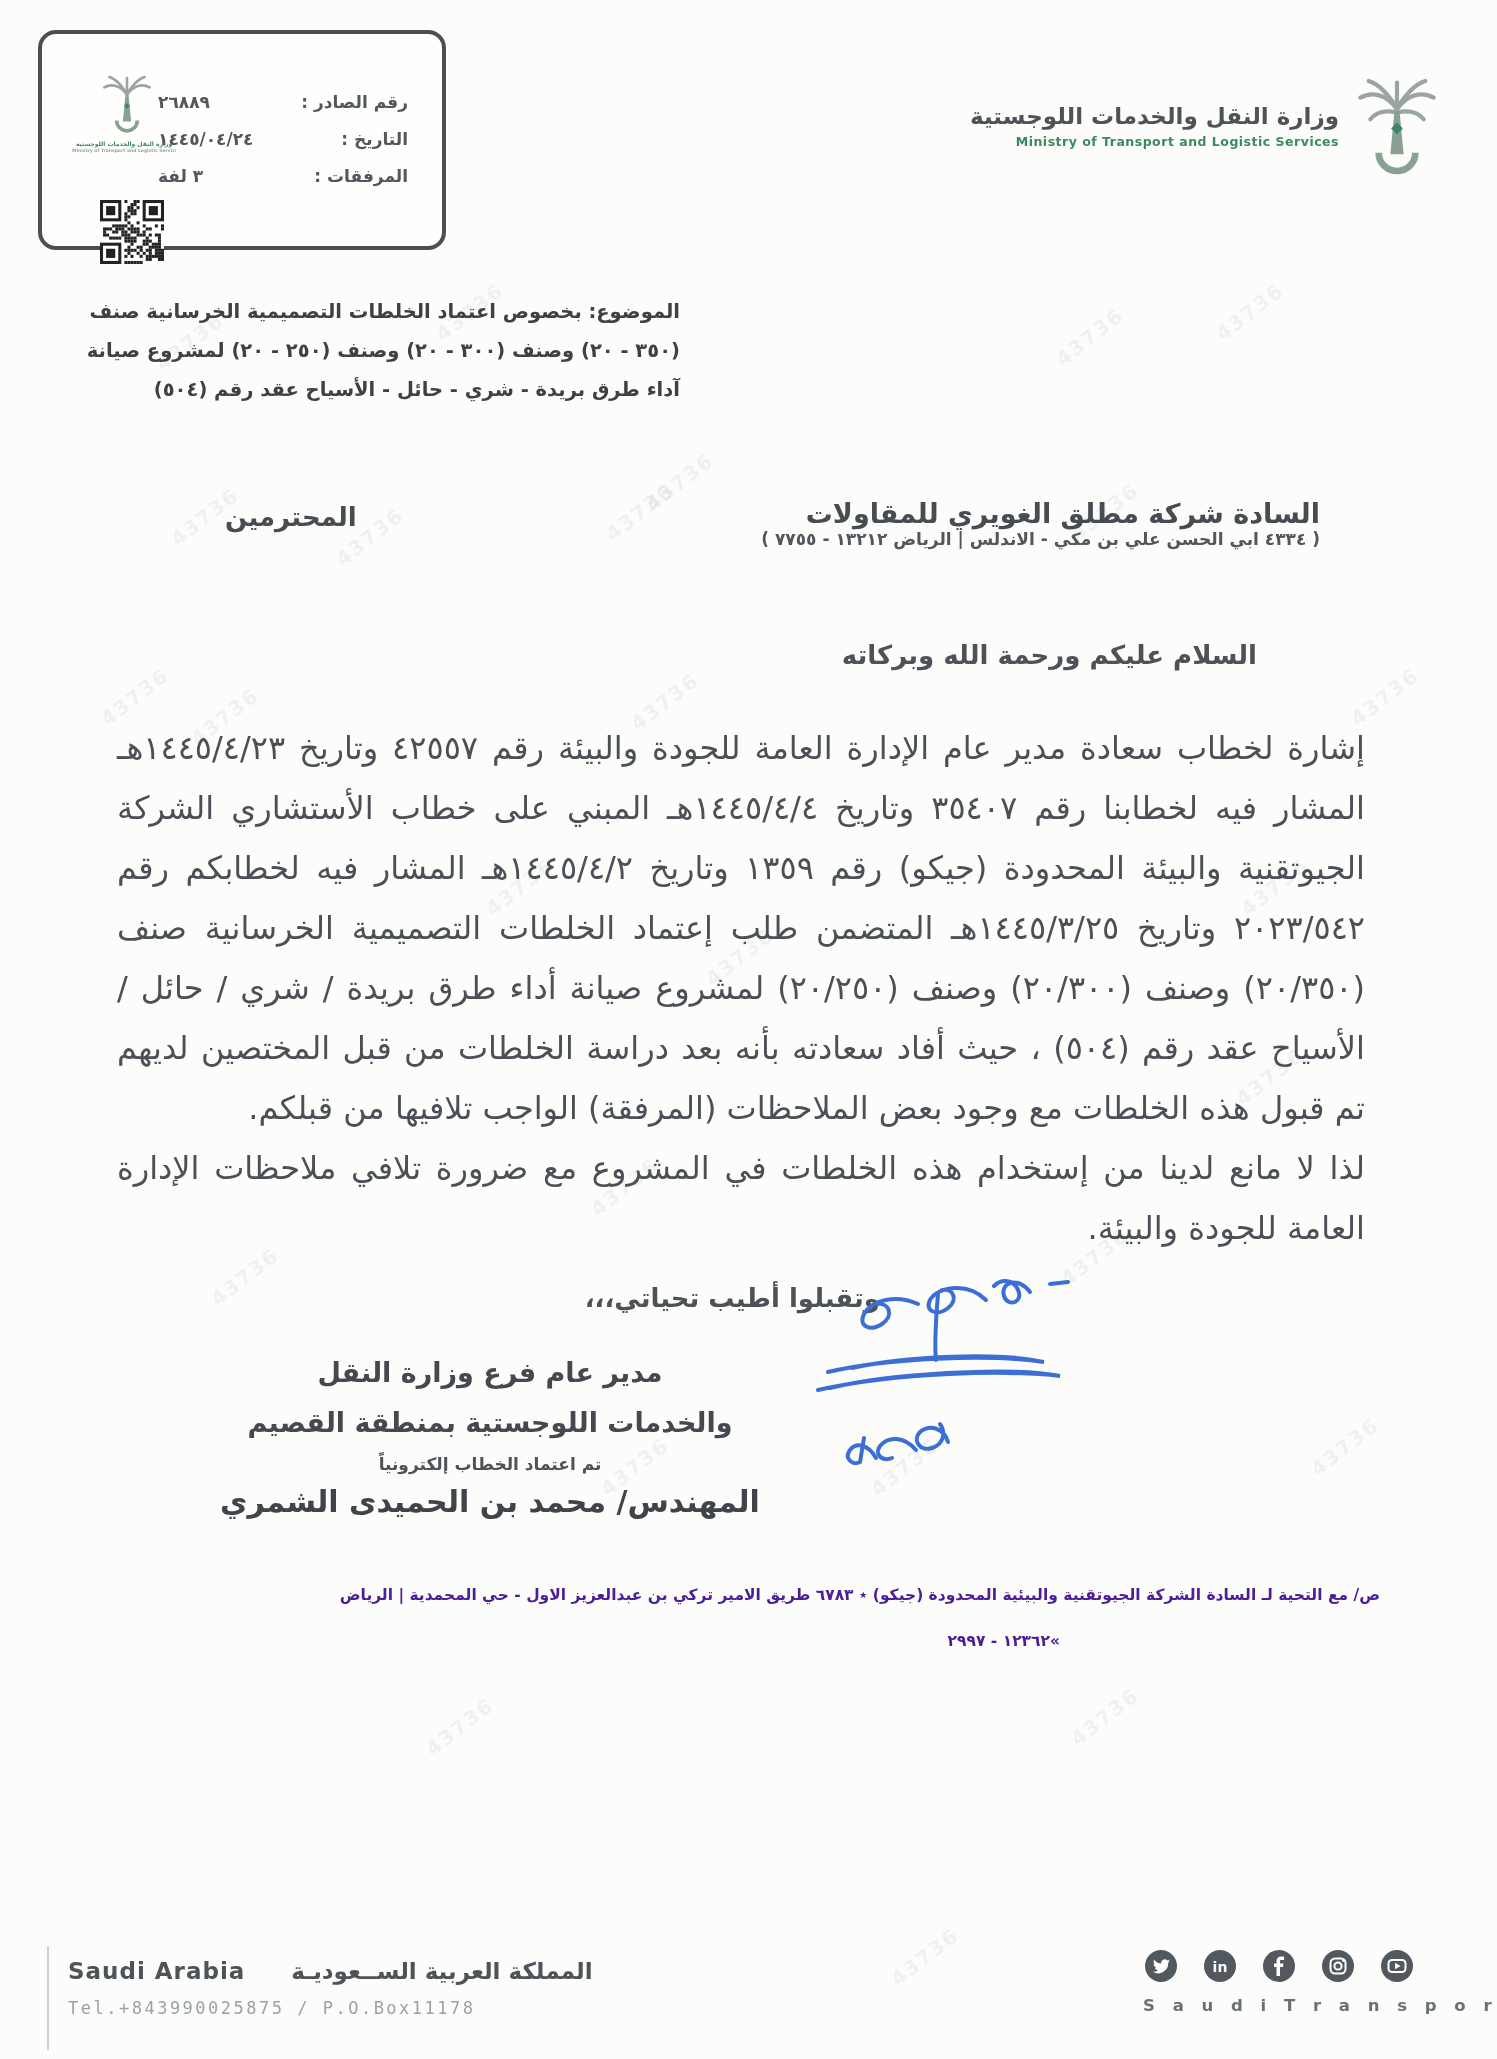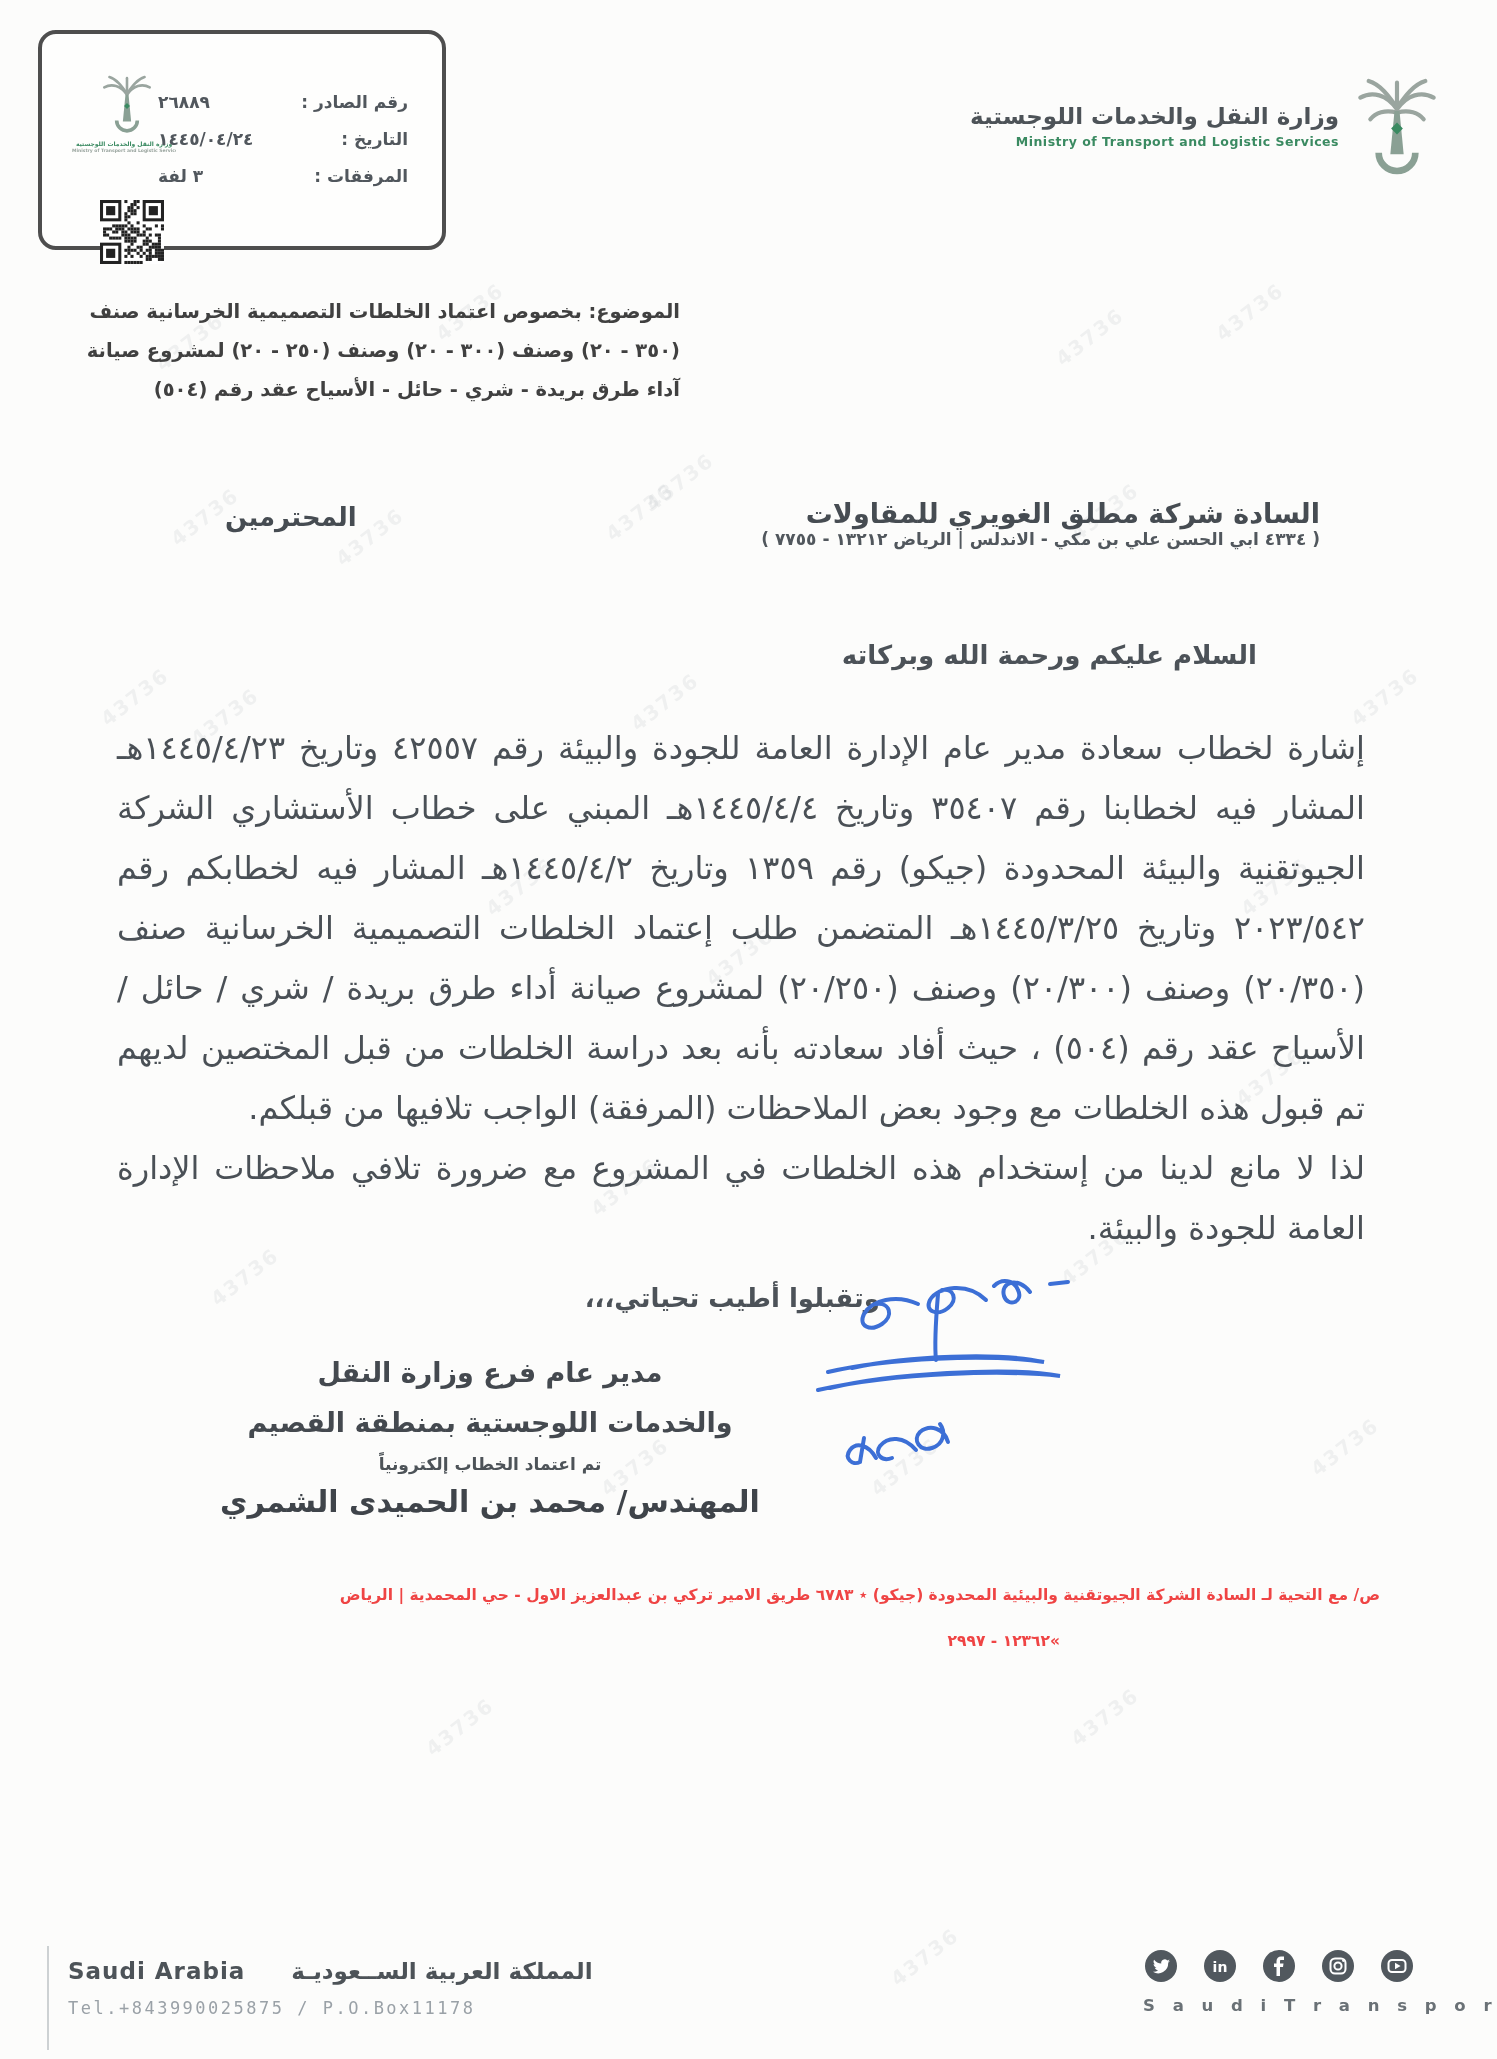--- a/index.html
+++ b/index.html
@@ -53,21 +53,21 @@
   .body-text p{margin:0;}
   
   .closing{position:absolute;top:1283px;right:617px;direction:rtl;font-size:26px;font-weight:600;color:#4c5258;}
   .sig-block{position:absolute;top:1348px;left:200px;width:580px;text-align:center;direction:rtl;}
   .sig-title{font-size:27px;font-weight:bold;color:#44494f;line-height:50px;}
   .sig-approval{font-size:17px;font-weight:bold;color:#4d5358;margin-top:6px;}
   .sig-name{font-size:30px;font-weight:bold;color:#3f444a;margin-top:10px;}
   .handwriting{position:absolute;top:1252px;left:768px;width:330px;height:240px;}
   
   .cc{position:absolute;top:1582px;right:117px;width:1265px;direction:rtl;text-align:right;
-      font-size:15.5px;font-weight:600;color:#ef4444;line-height:26px;}
+      font-size:15.5px;font-weight:600;color:#4c1d95;line-height:26px;}
   .cc-line2{direction:ltr;text-align:right;padding-left:0;margin-top:20px;
       padding-right:320px;font-weight:600;}
   
   .footer-divider{position:absolute;left:47px;top:1946px;width:2px;height:104px;background:#cdd1d3;}
   .footer-left{position:absolute;left:68px;top:1958px;}
   .footer-country{display:flex;align-items:baseline;gap:46px;}
   .footer-country .en{font-size:23px;font-weight:600;color:#4d5358;letter-spacing:1px;text-align:right;}
   .footer-country .ar{font-size:23px;font-weight:bold;color:#4d5358;direction:rtl;}
   .footer-tel{margin-top:14px;font-size:17px;color:#9aa1a7;letter-spacing:2.5px;
       font-family:"DejaVu Sans Mono","Liberation Mono",monospace;}

